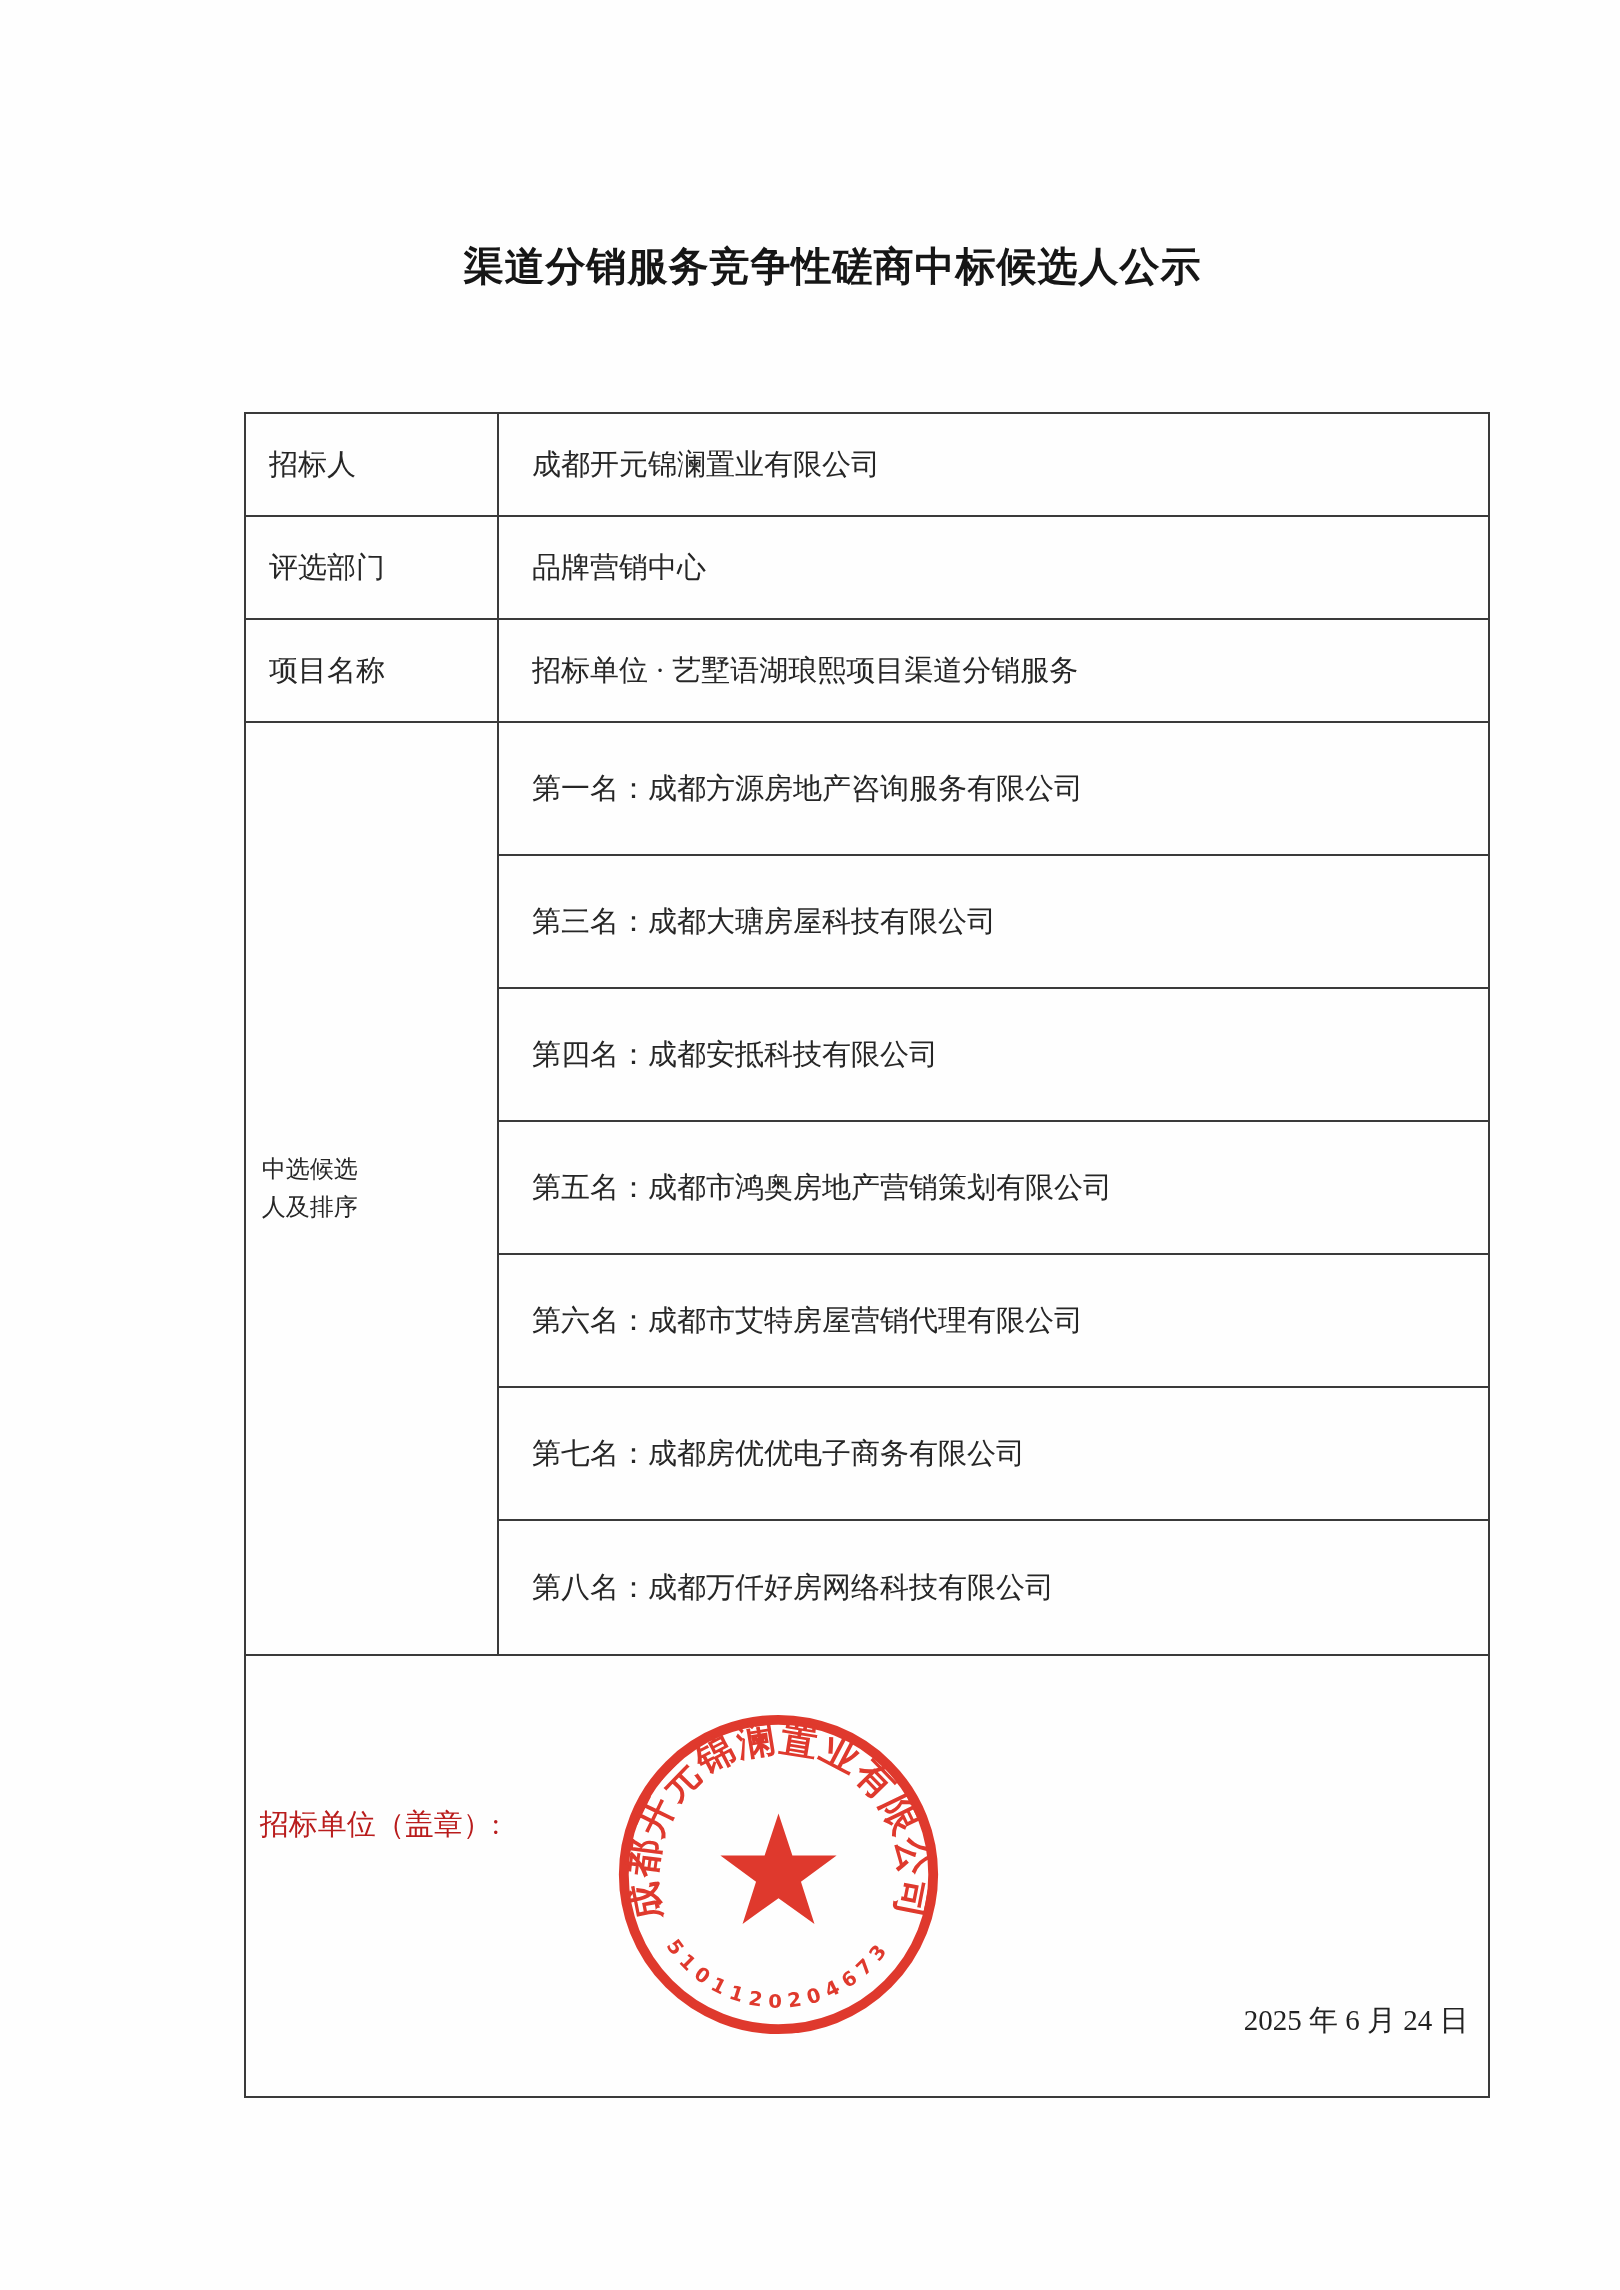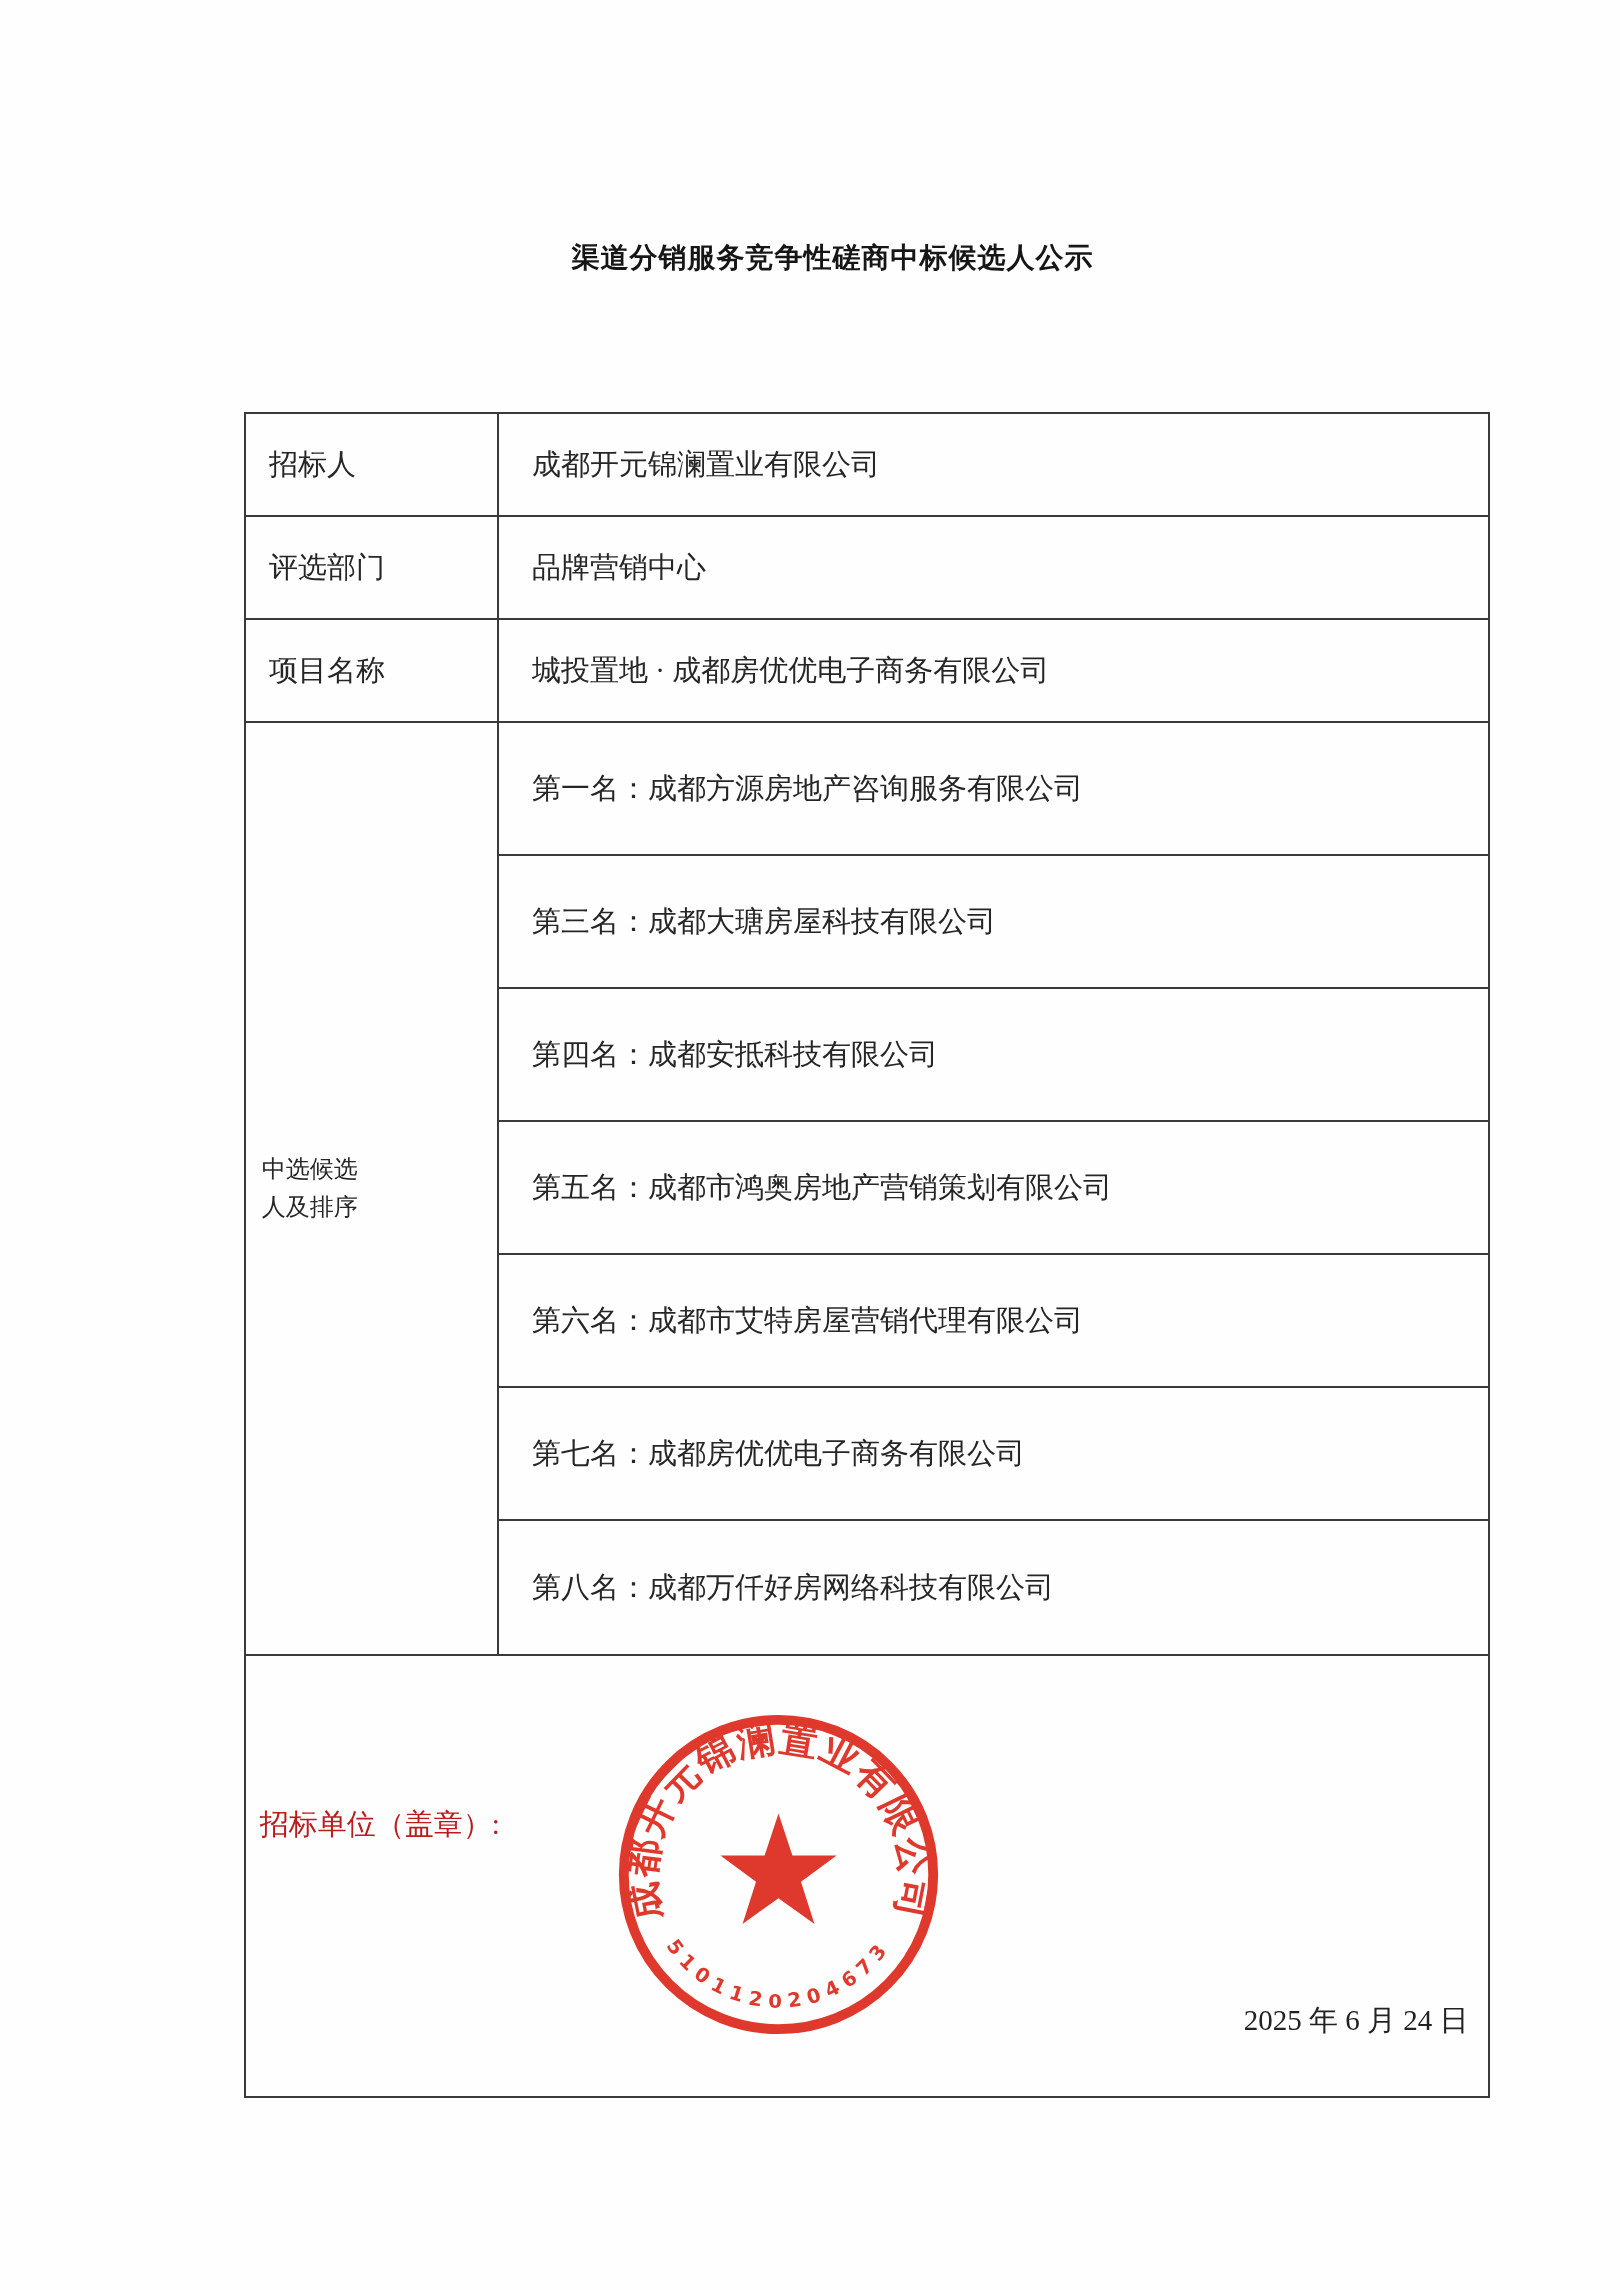--- a/index.html
+++ b/index.html
@@ -17,21 +17,21 @@
     position: absolute;
     top: 194px;
     left: 0;
     width: 100%;
     text-align: center;
     font-family: "Liberation Sans", "DejaVu Sans", sans-serif;
     font-weight: 700;
     color: #161616;
   }
   .title-line1 { font-size: 36px; letter-spacing: 1px; }
-  .title-line2 { font-size: 28px; letter-spacing: 1px; margin-top: 45px; padding-left: 45px; }
+  .title-line2 { font-size: 40px; letter-spacing: 1px; margin-top: 45px; padding-left: 45px; }
 
   .bid-table {
     position: absolute;
     left: 244px;
     top: 412px;
     width: 1246px;
     border: 2px solid #3a3a3a;
     background: #fefefe;
   }
   .t-row {
@@ -143,21 +143,21 @@
       <div class="cell-value">成都开元锦澜置业有限公司</div>
     </div>
 
     <div class="t-row">
       <div class="cell-label">评选部门</div>
       <div class="cell-value">品牌营销中心</div>
     </div>
 
     <div class="t-row">
       <div class="cell-label">项目名称</div>
-      <div class="cell-value">城投置地 · 成都房优优电子商务有限公司</div>
+      <div class="cell-value">招标单位 · 艺墅语湖琅熙项目渠道分销服务</div>
     </div>
 
     <div class="candidates-row">
       <div class="candidates-label-cell">
         <span class="wrap4">中选候选人及排序</span>
       </div>
       <div class="candidates-list">
         <div class="candidate-item">第一名：成都方源房地产咨询服务有限公司</div>
         <div class="candidate-item">第三名：成都大瑭房屋科技有限公司</div>
         <div class="candidate-item">第四名：成都安抵科技有限公司</div>

